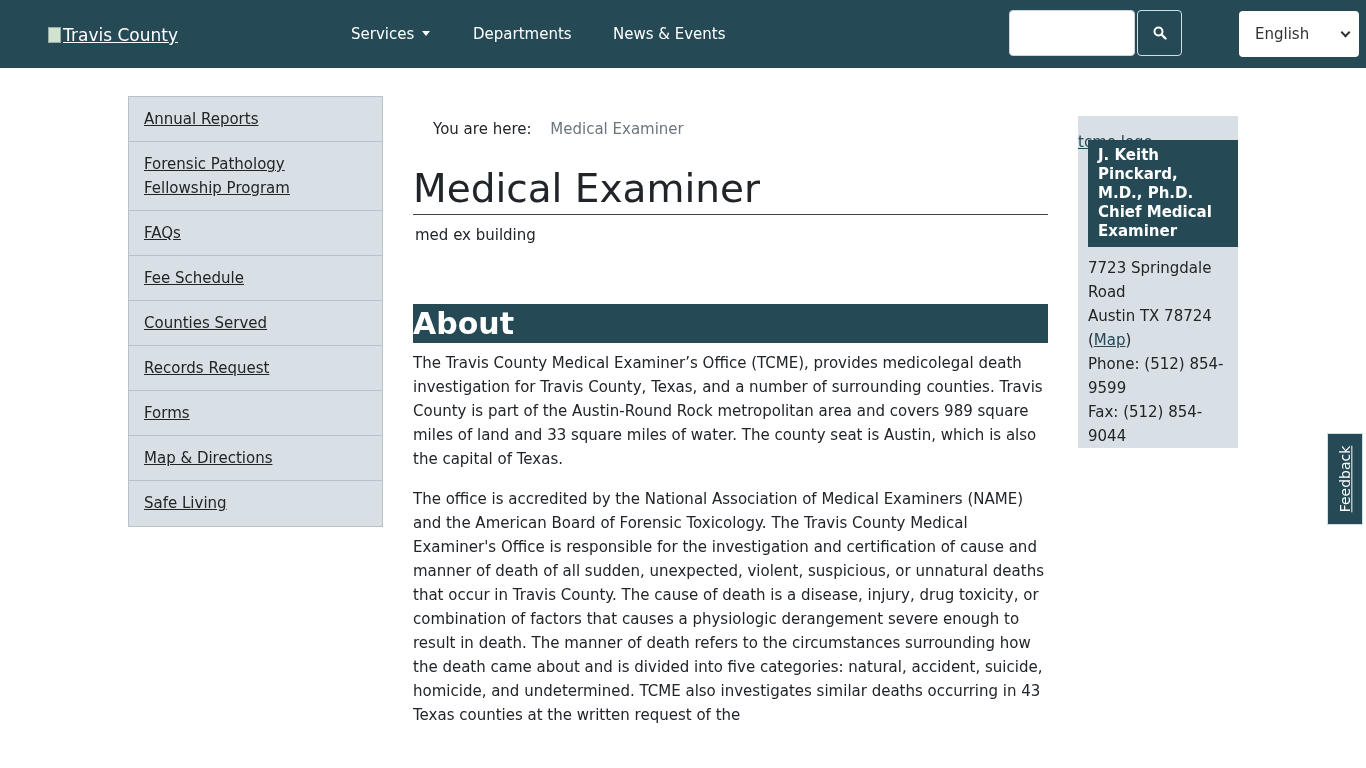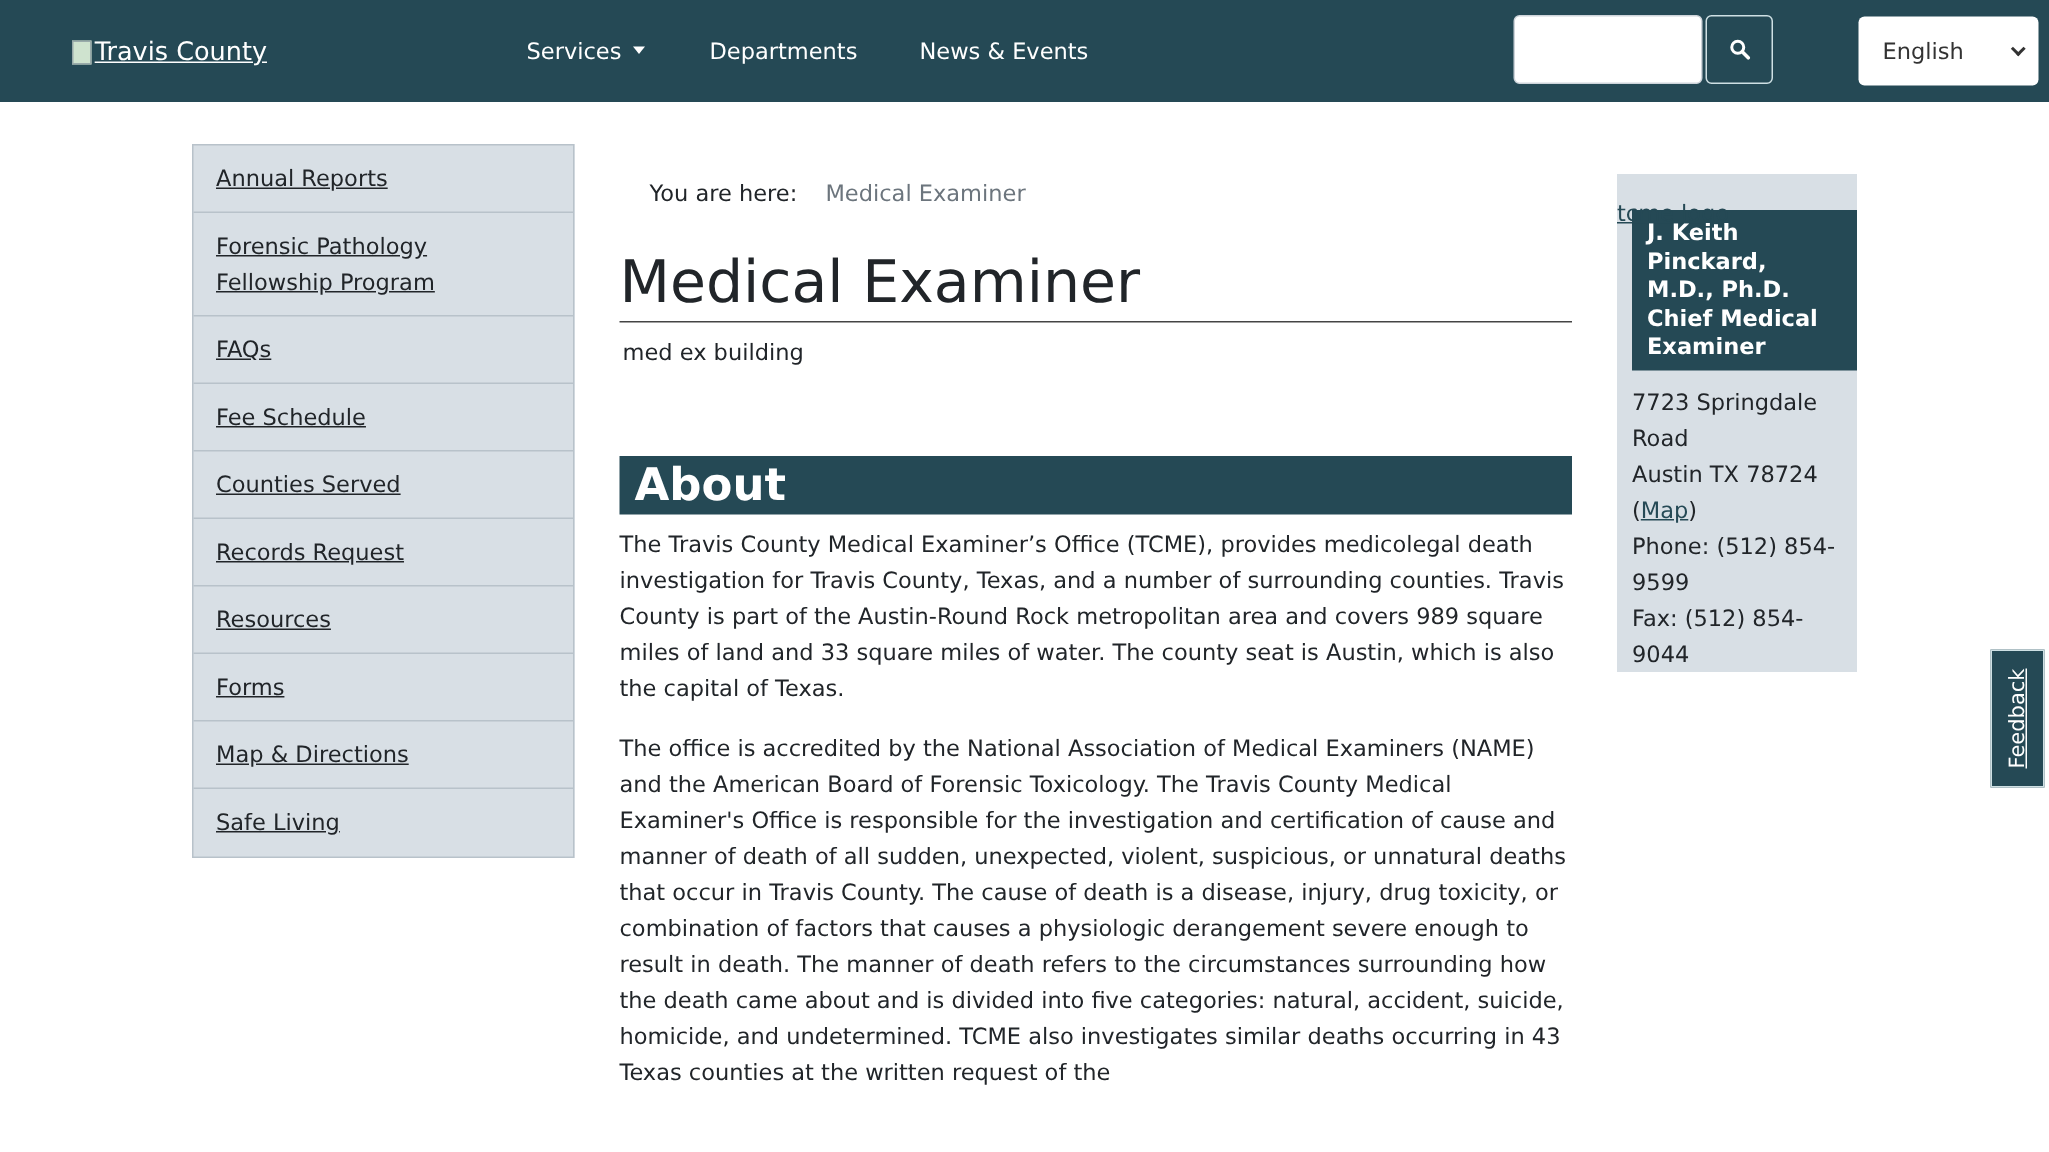--- a/index.html
+++ b/index.html
@@ -24,21 +24,21 @@
   .side-item:last-child { border-bottom: none; }
   .side-item span { text-decoration: underline; }
 
   .breadcrumb { position: absolute; left: 433px; top: 120px; font-size: 15px; color: #212529; }
   .breadcrumb .current { color: #6c757d; margin-left: 14px; }
 
   .page-title { position: absolute; left: 413px; top: 166px; width: 635px; font-size: 39px; color: #212529; font-weight: normal; padding-bottom: 2px; border-bottom: 1px solid #444; line-height: 46px; }
   .building { position: absolute; left: 413px; top: 226px; font-size: 15px; color: #212529; display: flex; align-items: center; }
   .building .broken { display: inline-block; width: 2px; height: 16px; }
 
-  .about-bar { position: absolute; left: 413px; top: 304px; width: 635px; height: 39px; background: #254955; color: #ffffff; font-size: 30px; padding-left: 10px; line-height: 40px; font-weight: bold; }
+  .about-bar { position: absolute; left: 413px; top: 304px; width: 635px; height: 39px; background: #254955; color: #ffffff; font-size: 30px; line-height: 40px; font-weight: bold; }
 
   .content { position: absolute; left: 413px; top: 351px; width: 640px; font-size: 15px; line-height: 24px; color: #212529; }
   .content p { margin-bottom: 16px; }
 
   .card { position: absolute; left: 1078px; top: 116px; width: 160px; background: #d8dfe5; }
   .card .logo-link { display: block; height: 24px; padding-top: 17px; font-size: 15px; text-decoration: underline; color: #254955; }
   .card .head { background: #254955; color: #ffffff; padding: 6px 10px 6px 10px; font-size: 15px; font-weight: bold; line-height: 19px; margin-left: 10px; }
   .card .body { padding: 9px 10px 0 10px; font-size: 15px; line-height: 24px; color: #212529; }
   .card .body .maplink { text-decoration: underline; color: #254955; }
 
@@ -76,21 +76,20 @@
   </div>
 </div>
 
 <nav class="sidebar">
   <div class="side-item"><span>Annual Reports</span></div>
   <div class="side-item"><span>Forensic Pathology Fellowship Program</span></div>
   <div class="side-item"><span>FAQs</span></div>
   <div class="side-item"><span>Fee Schedule</span></div>
   <div class="side-item"><span>Counties Served</span></div>
   <div class="side-item"><span>Records Request</span></div>
-  <div class="side-item"><span>Resources</span></div>
   <div class="side-item"><span>Forms</span></div>
   <div class="side-item"><span>Map &amp; Directions</span></div>
   <div class="side-item"><span>Safe Living</span></div>
 </nav>
 
 <div class="breadcrumb">
   <span>You are here:</span>
   <span class="current">Medical Examiner</span>
 </div>
 

